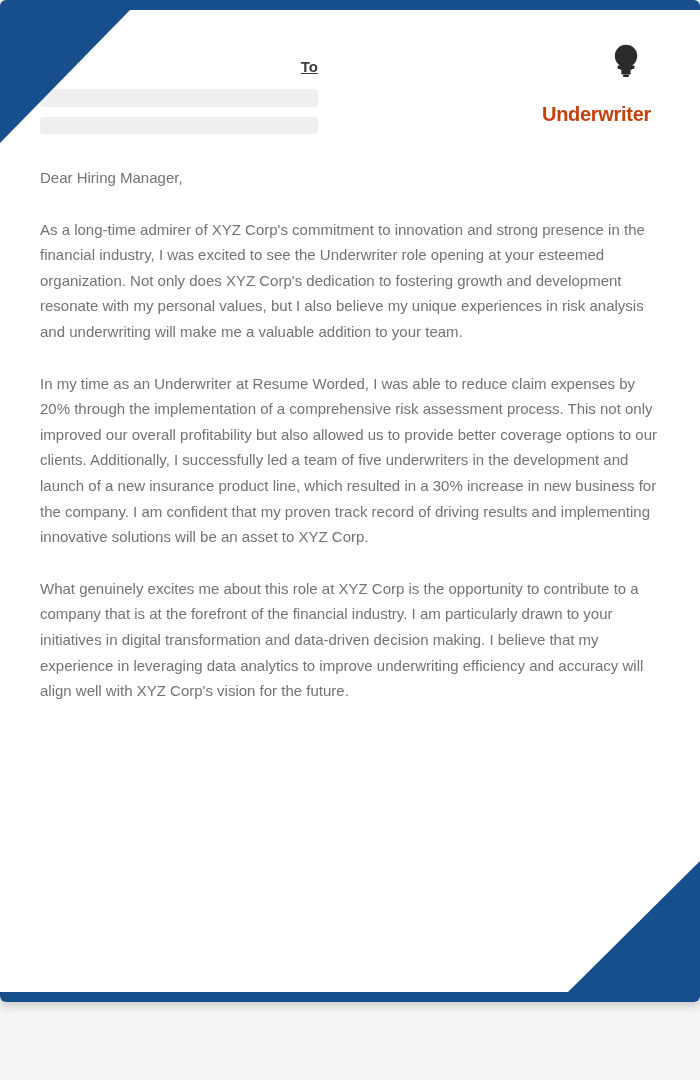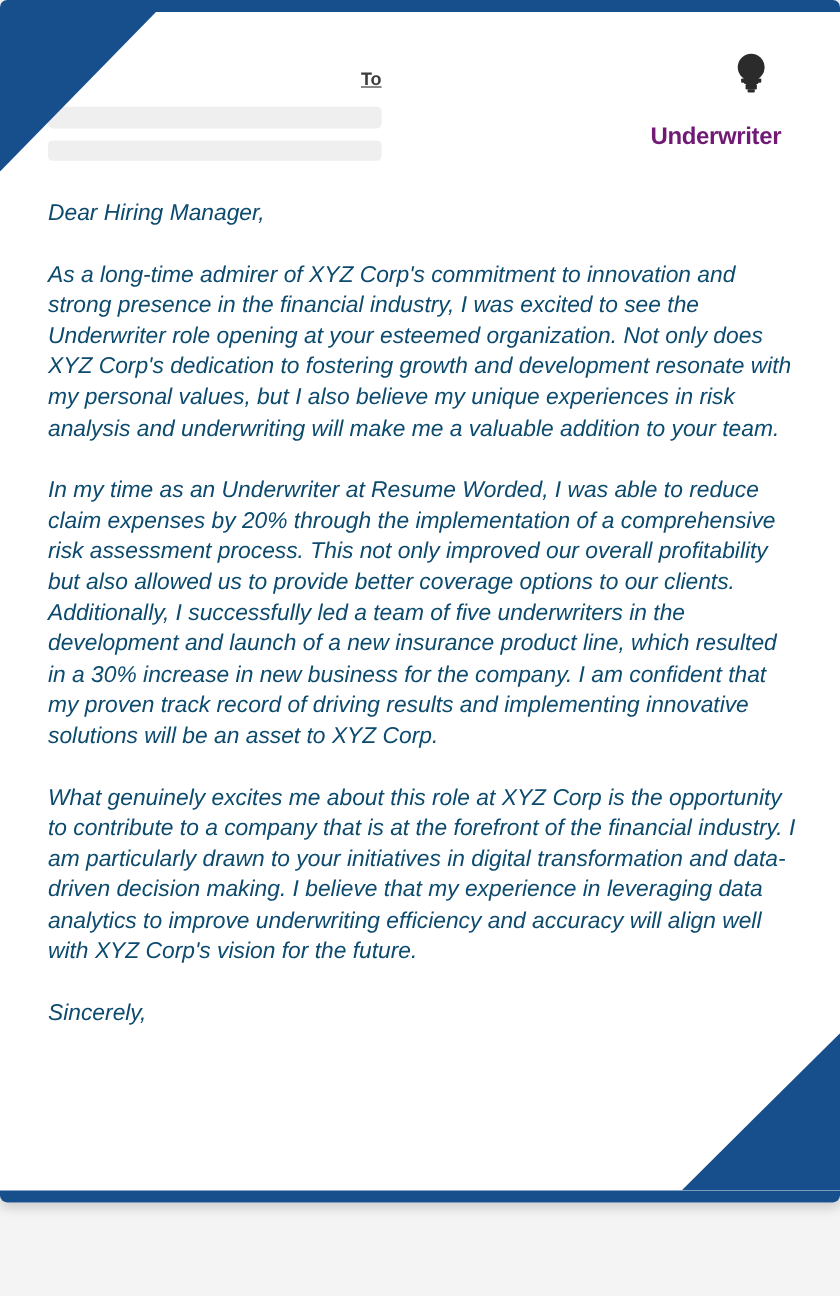--- a/index.html
+++ b/index.html
@@ -40,25 +40,25 @@
     position:absolute;left:40px;width:278px;background:#efeff0;
     border-radius:4px;z-index:1;
   }
   .ph-bar.b1{top:89px;height:18px;}
   .ph-bar.b2{top:117px;height:17px;}
   .role-icon{
     position:absolute;left:609px;top:44px;width:34px;height:40px;z-index:2;
   }
   .role-title{
     position:absolute;right:49px;top:103px;
-    font-size:20px;font-weight:700;color:#701a75;letter-spacing:-0.3px;z-index:2;
+    font-size:20px;font-weight:700;color:#c2410c;letter-spacing:-0.3px;z-index:2;
   }
   .letter{
     position:absolute;left:40px;top:165px;width:624px;z-index:2;
-    font-size:19px;line-height:25.6px;color:#0c4a6e;font-style:italic;
+    font-size:15px;line-height:25.6px;color:#737373;
   }
   .letter p{margin:0 0 26px 0;}
   .letter p.sig{margin-bottom:0;}
 </style>
 </head>
 <body>
 
 <div class="card">
 
   <div class="top-bar"></div>
@@ -76,19 +76,18 @@
     <rect x="12.3" y="26" width="9.4" height="4.6" rx="1" fill="#2b2b2b"></rect>
     <rect x="14" y="30.4" width="6" height="2.6" rx="1" fill="#2b2b2b"></rect>
   </svg>
   <div class="role-title">Underwriter</div>
 
   <div class="letter">
     <p>Dear Hiring Manager,</p>
     <p>As a long-time admirer of XYZ Corp's commitment to innovation and strong presence in the financial industry, I was excited to see the Underwriter role opening at your esteemed organization. Not only does XYZ Corp's dedication to fostering growth and development resonate with my personal values, but I also believe my unique experiences in risk analysis and underwriting will make me a valuable addition to your team.</p>
     <p>In my time as an Underwriter at Resume Worded, I was able to reduce claim expenses by 20% through the implementation of a comprehensive risk assessment process. This not only improved our overall profitability but also allowed us to provide better coverage options to our clients. Additionally, I successfully led a team of five underwriters in the development and launch of a new insurance product line, which resulted in a 30% increase in new business for the company. I am confident that my proven track record of driving results and implementing innovative solutions will be an asset to XYZ Corp.</p>
     <p>What genuinely excites me about this role at XYZ Corp is the opportunity to contribute to a company that is at the forefront of the financial industry. I am particularly drawn to your initiatives in digital transformation and data-driven decision making. I believe that my experience in leveraging data analytics to improve underwriting efficiency and accuracy will align well with XYZ Corp's vision for the future.</p>
-    <p class="closing">Sincerely,</p>
   </div>
 
   <div class="corner-br"></div>
   <div class="bottom-bar"></div>
 
 </div>
 
 </body></html>

